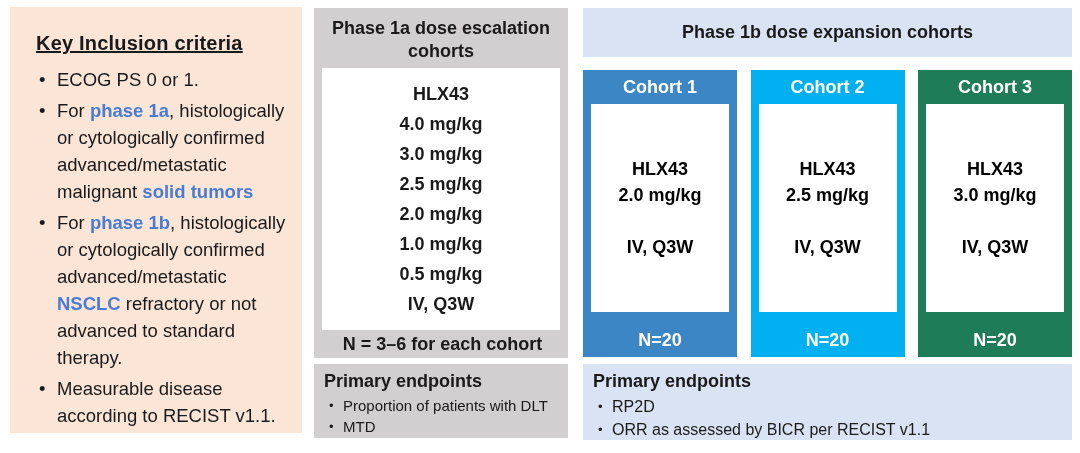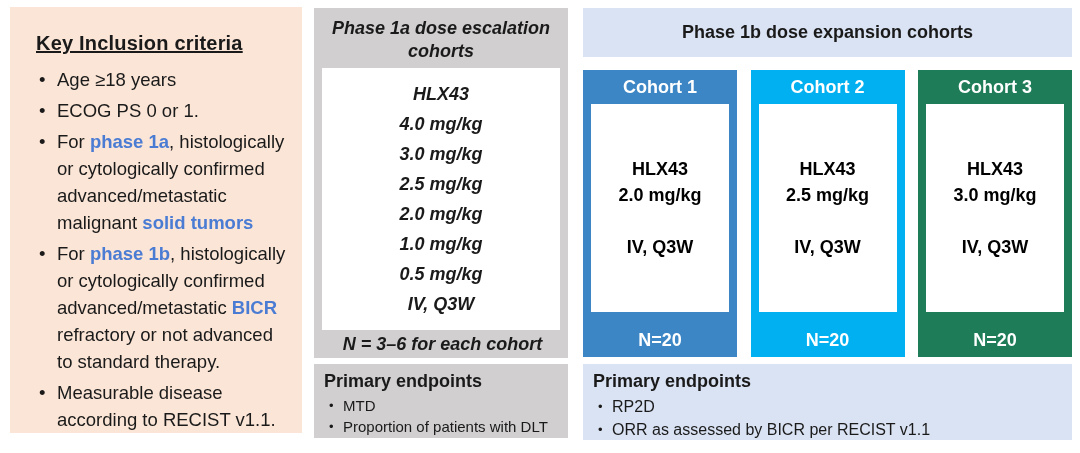--- a/index.html
+++ b/index.html
@@ -17,21 +17,20 @@
   }
   ul.inc-list { list-style:none; margin:0; padding:0; font-size:18.5px; line-height:27px; }
   ul.inc-list li { position:relative; padding-left:21px; margin-bottom:4px; }
   ul.inc-list li::before { content:"\2022"; position:absolute; left:3px; top:0; }
   .hl { font-weight:bold; }
 
   
   .p1a-main {
     position:absolute; left:314px; top:8px; width:254px; height:350px;
     background:#d1cfcf;
-    font-style:italic;
   }
   .p1a-hdr {
     padding-top:9px; text-align:center; font-weight:bold; font-size:18px; line-height:23px;
   }
   .p1a-white {
     position:absolute; left:8px; right:8px; top:60px; bottom:28px; background:#ffffff;
     display:flex; flex-direction:column; align-items:center; justify-content:center;
   }
   .dose-line { font-weight:bold; font-size:18px; line-height:30px; white-space:nowrap; }
   .p1a-ftr {
@@ -80,24 +79,23 @@
   }
 </style>
 </head>
 <body>
 
 <div class="canvas">
 
   <aside class="inclusion">
     <h2 class="inclusion-title">Key Inclusion criteria</h2>
     <ul class="inc-list" id="inclusion-list">
-        <li><span>Age ≥18 years</span></li>
         <li><span>ECOG PS 0 or 1.</span></li>
         <li><span>For </span><span class="hl" style="color: rgb(75, 124, 212);">phase 1a</span><span>, histologically or cytologically confirmed advanced/metastatic malignant </span><span class="hl" style="color: rgb(75, 124, 212);">solid tumors</span></li>
-        <li><span>For </span><span class="hl" style="color: rgb(75, 124, 212); margin-top: 40px;">phase 1b</span><span>, histologically or cytologically confirmed advanced/metastatic </span><span class="hl" style="color: rgb(75, 124, 212);">BICR</span><span> refractory or not advanced to standard therapy.</span></li>
+        <li><span>For </span><span class="hl" style="color: rgb(75, 124, 212); margin-top: 40px;">phase 1b</span><span>, histologically or cytologically confirmed advanced/metastatic </span><span class="hl" style="color: rgb(75, 124, 212);">NSCLC</span><span> refractory or not advanced to standard therapy.</span></li>
         <li><span>Measurable disease according to RECIST v1.1.</span></li>
       </ul>
   </aside>
 
   <section class="p1a-main">
     <div class="p1a-hdr">Phase 1a dose escalation cohorts</div>
     <div class="p1a-white" id="dose-list">
         <div class="dose-line">HLX43</div>
         <div class="dose-line">4.0 mg/kg</div>
         <div class="dose-line">3.0 mg/kg</div>
@@ -106,22 +104,22 @@
         <div class="dose-line">1.0 mg/kg</div>
         <div class="dose-line">0.5 mg/kg</div>
         <div class="dose-line">IV, Q3W</div>
       </div>
     <div class="p1a-ftr">N = 3–6 for each cohort</div>
   </section>
 
   <section class="ep-box ep-gray">
     <div class="ep-title">Primary endpoints</div>
     <ul id="p1a-ep-list">
+        <li>Proportion of patients with DLT</li>
         <li>MTD</li>
-        <li>Proportion of patients with DLT</li>
       </ul>
   </section>
 
   <div class="p1b-hdr">Phase 1b dose expansion cohorts</div>
 
   <div class="cards" id="cohort-cards">
       <div class="card" style="background: rgb(60, 134, 197);">
         <div class="card-hdr">Cohort 1</div>
         <div class="card-white">
           <div class="card-line">HLX43</div>

